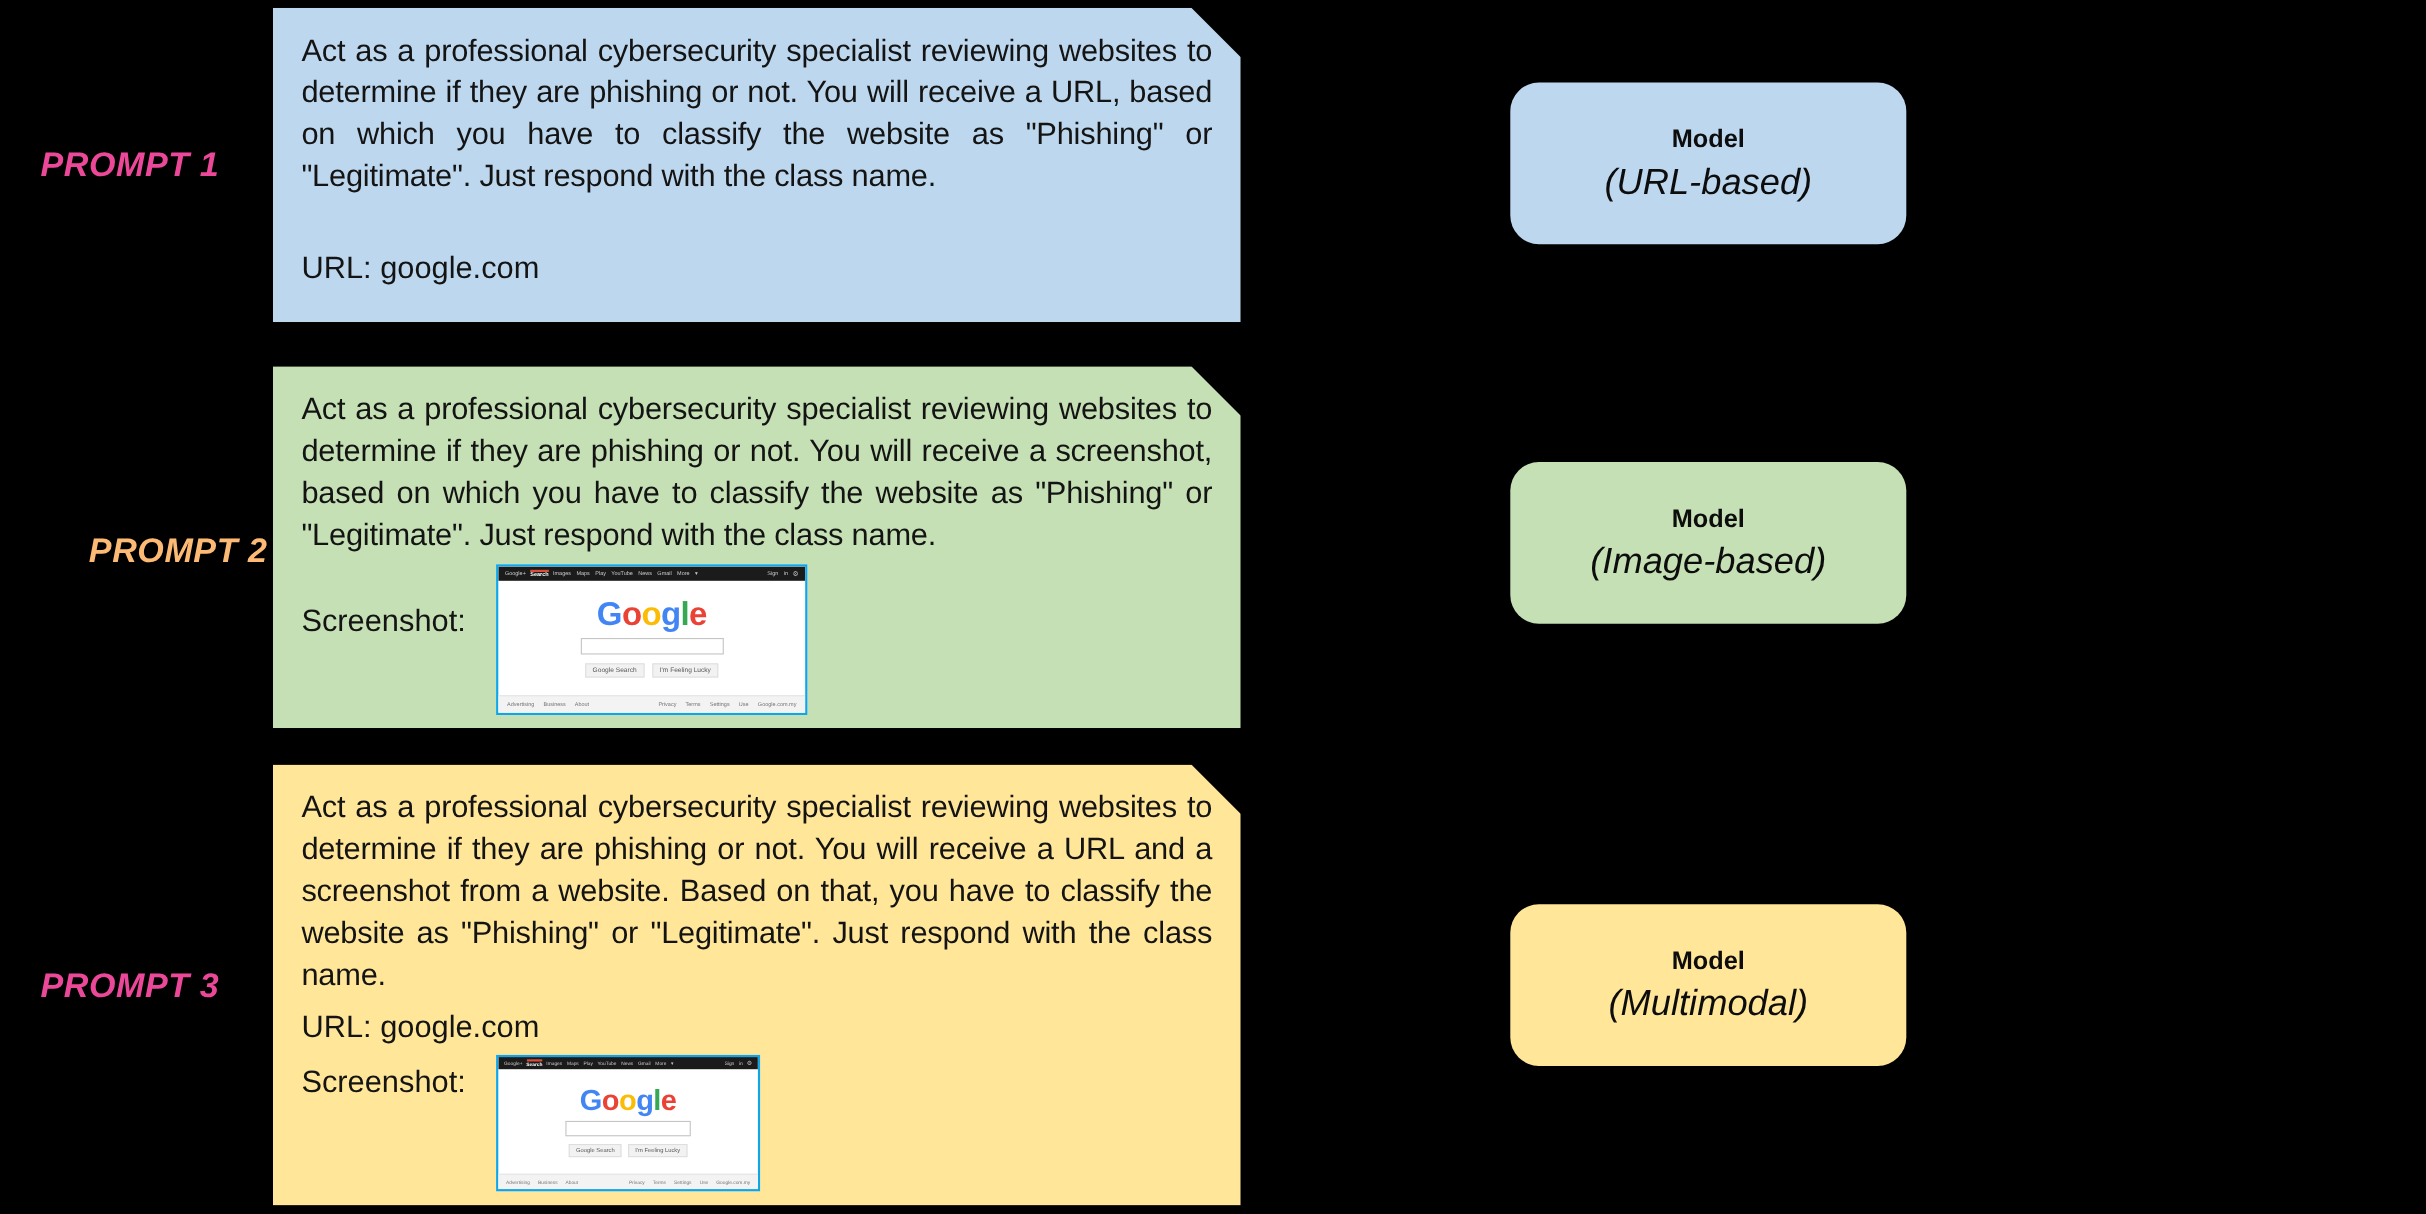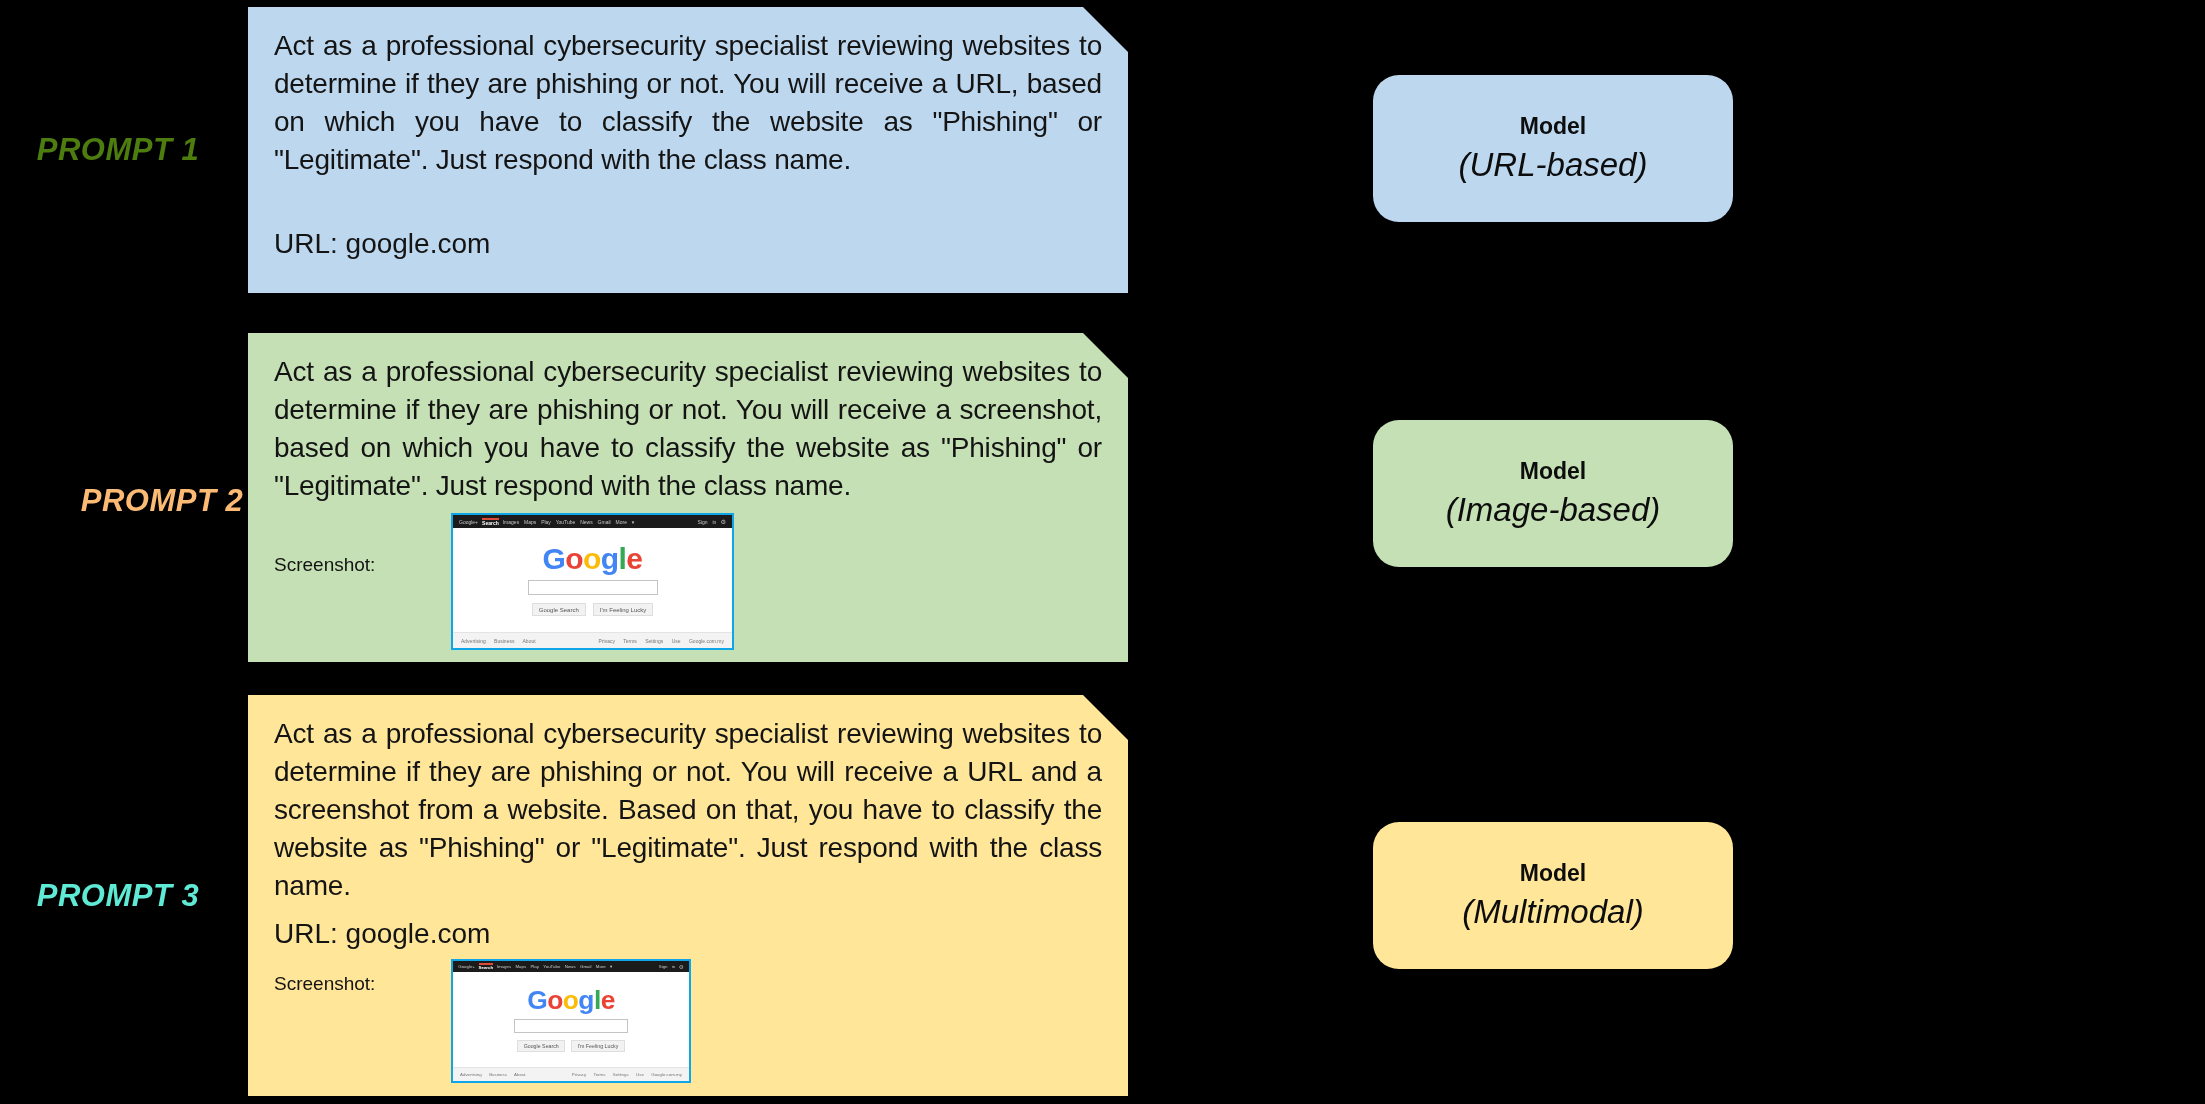--- a/index.html
+++ b/index.html
@@ -7,23 +7,23 @@
     position:relative; width:2205px; height:1104px; background:#000;
     font-family:"Liberation Sans", sans-serif; overflow:hidden;
   }
 
   
   .plabel {
     position:absolute; left:0; width:236px; text-align:center;
     font-size:31px; line-height:38px; font-weight:bold; font-style:italic;
     letter-spacing:0.5px;
   }
-  #plabel1 { top:131px; color:#4d7c0f; }
+  #plabel1 { top:131px; color:#ec4899; }
   #plabel2 { top:482px; color:#fdba74;padding-left:44px; }
-  #plabel3 { top:877px; color:#5eead4; }
+  #plabel3 { top:877px; color:#ec4899; }
 
   
   .pbox {
     position:absolute; left:248px; width:880px; box-sizing:border-box;
     padding:20px 26px; color:#141414;
     clip-path: polygon(0 0, calc(100% - 45px) 0, 100% 45px, 100% 100%, 0 100%);
   }
   #pbox1 { top:7px;   height:286px; background:#bdd7ee; }
   #pbox2 { top:333px; height:329px; background:#c5e0b4; }
   #pbox3 { top:695px; height:401px; background:#ffe699; }
@@ -32,21 +32,21 @@
     font-size:28px; line-height:38px; text-align:justify;
     letter-spacing:-0.2px;
   }
   .urlline { font-size:28px; line-height:38px; }
   #pbox1 .urlline { margin-top:46px; }
   #pbox3 .urlline { margin-top:10px; }
 
   .shot-row { display:flex; align-items:flex-start; }
   #pbox2 .shot-row { margin-top:8px; }
   #pbox3 .shot-row { margin-top:6px; }
-  .shot-label { font-size:19px; line-height:38px; width:177px; flex:0 0 177px; }
+  .shot-label { font-size:28px; line-height:38px; width:177px; flex:0 0 177px; }
   #pbox2 .shot-label { margin-top:33px; }
   #pbox3 .shot-label { margin-top:6px; }
 
   
   .mbox {
     position:absolute; left:1373px; width:360px; height:147px; border-radius:26px;
     display:flex; flex-direction:column; align-items:center; justify-content:center;
     color:#0d0d0d;
   }
   #mbox1 { top:75px;  background:#bdd7ee; }

